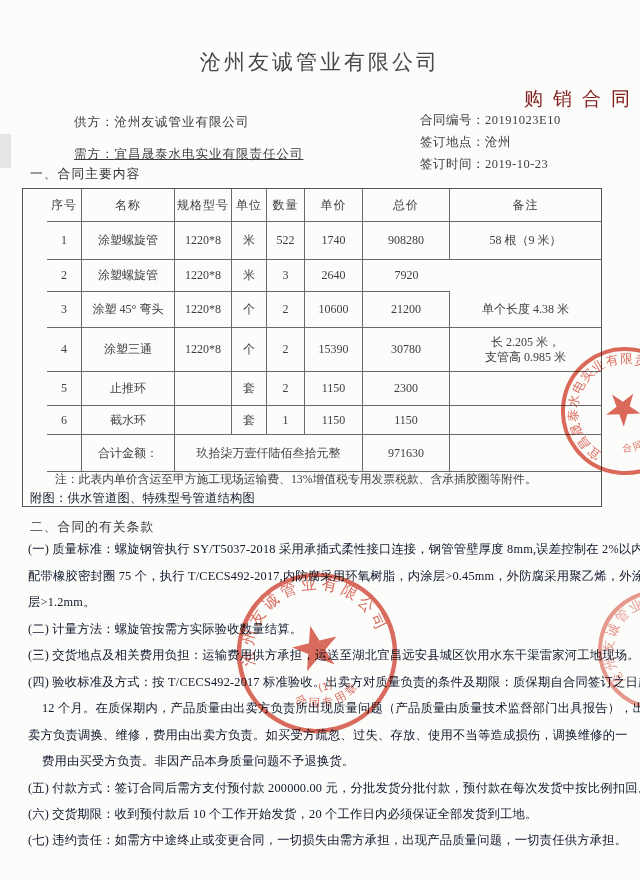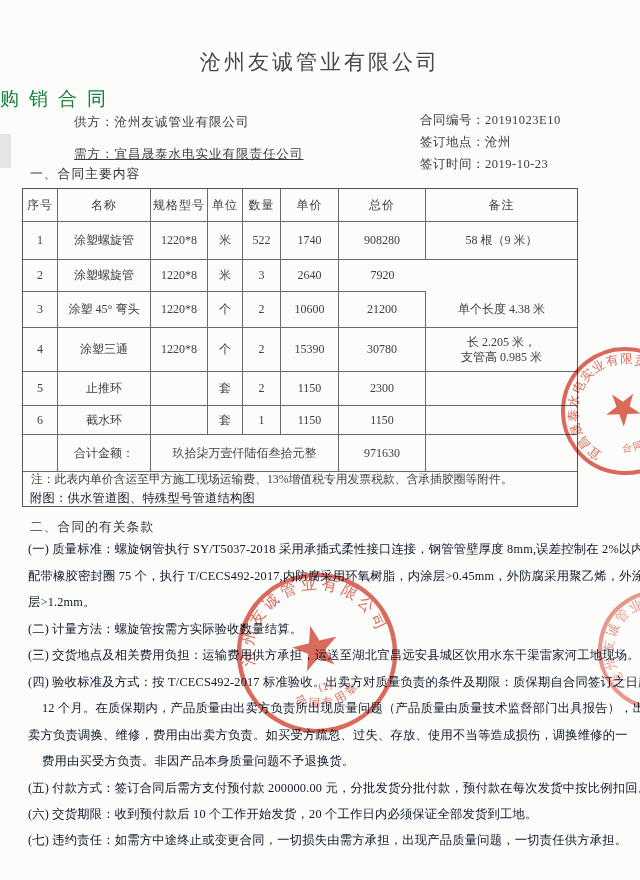--- a/index.html
+++ b/index.html
@@ -4,27 +4,27 @@
 <style>
   html,body { margin:0; padding:0; background:#ffffff; }
   .page {
     position:relative; width:640px; height:880px;
     background:#fcfcfb; overflow:hidden;
     font-family:"Liberation Serif","DejaVu Serif",serif;
     color:#3c3c3c;
   }
   .abs { position:absolute; white-space:nowrap; }
   .company-title { left:0; top:48px; width:640px; text-align:center; font-size:21px; letter-spacing:3px; color:#474747; }
-  .doc-title { left:0; top:86px; width:640px; text-align:left; font-size:19px; letter-spacing:10px; color:#15803d; }
+  .doc-title { left:0; top:86px; width:640px; text-align:right; font-size:19px; letter-spacing:10px; color:#7f1d1d; }
   .party-line { font-size:12.5px; letter-spacing:1px;margin-left:44px; }
   .meta-line { font-size:12.5px; letter-spacing:0.5px; }
   .section-heading { font-size:12.8px; letter-spacing:1px; color:#363636; }
 
   
-  .contract-table { position:absolute; left:22px; top:188px; width:554px; border:1px solid #565656; font-size:12px; color:#3e3e3e; }
+  .contract-table { position:absolute; left:22px; top:188px; width:554px; border:1px solid #565656; font-size:12px; color:#3e3e3e;padding-left:24px; }
   .t-row { display:grid; grid-template-columns:35px 93px 57px 35px 38px 58px 87px 151px; }
   .t-row-total { display:grid; grid-template-columns:35px 93px 188px 87px 151px; }
   .cell { display:flex; flex-direction:column; align-items:center; justify-content:center;
           border-right:1px solid #6a6a6a; border-bottom:1px solid #6a6a6a; text-align:center;
           overflow:hidden; line-height:15px; }
   .cell:last-child { border-right:none; }
   .h32 .cell { height:32px; } .h37 .cell { height:37px; } .h31 .cell { height:31px; }
   .h35 .cell { height:35px; } .h43 .cell { height:43px; } .h33 .cell { height:33px; }
   .h28 .cell { height:28px; } .h36 .cell { height:36px; }
   .note-row .cell { height:34px; border-bottom:none; align-items:flex-start; justify-content:center; }

